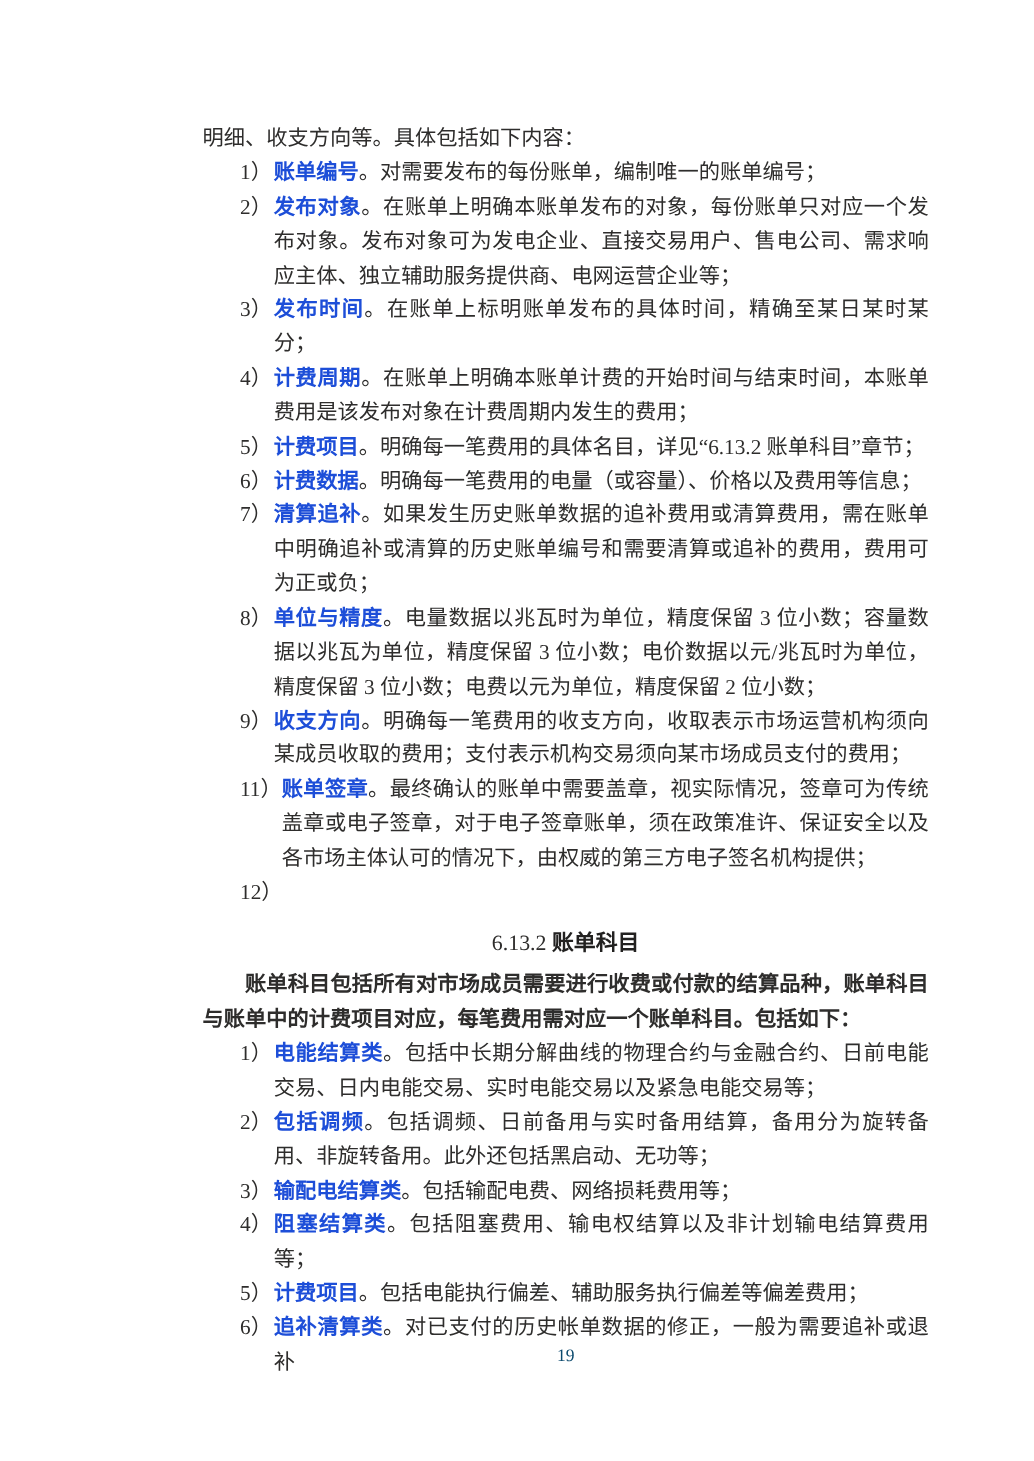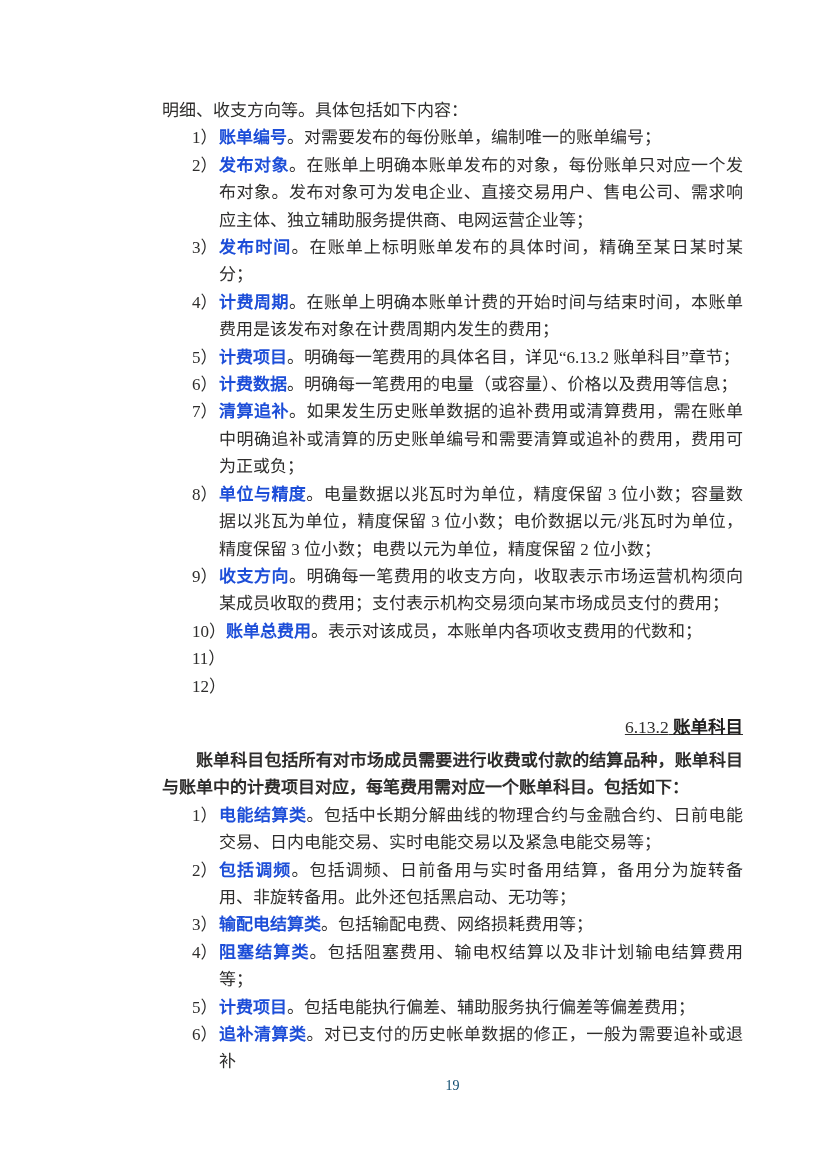--- a/index.html
+++ b/index.html
@@ -30,22 +30,21 @@
     min-width: 27px;
     margin-left: 30px;
     white-space: nowrap;
   }
   .doc-item .body { flex: 1 1 auto; text-align: justify; }
   .doc-item .title { font-weight: 700; color: #1d4ed8; }
   .section-heading {
     margin: 13px 0 6px 0;
     font-size: 17.5px;
     line-height: 28px;
-    text-align: right;
-    text-decoration: underline;
+    text-align: center;
   }
   .section-heading .h-num { font-weight: 400; }
   .section-heading .h-title { font-weight: 700; color: #222120; }
   .section-para { margin: 0; text-indent: 34px; font-weight: bold; }
   .footer-pagenum {
     position: absolute;
     left: 0;
     top: 1076px;
     width: 827px;
     text-align: center;
@@ -102,27 +101,24 @@
         <li class="doc-item">
           <span class="num">8）</span>
           <span class="body"><b class="title">单位与精度</b><span>。电量数据以兆瓦时为单位，精度保留 3 位小数；容量数据以兆瓦为单位，精度保留 3 位小数；电价数据以元/兆瓦时为单位，精度保留 3 位小数；电费以元为单位，精度保留 2 位小数；</span></span>
         </li>
 
         <li class="doc-item">
           <span class="num">9）</span>
           <span class="body"><b class="title">收支方向</b><span>。明确每一笔费用的收支方向，收取表示市场运营机构须向某成员收取的费用；支付表示机构交易须向某市场成员支付的费用；</span></span>
         </li>
 
-        <li class="doc-item">
-          <span class="num">10）</span>
-          <span class="body"><b class="title">账单总费用</b><span>。表示对该成员，本账单内各项收支费用的代数和；</span></span>
-        </li>
 
         <li class="doc-item">
           <span class="num">11）</span>
+          <span class="body"><b class="title">账单签章</b><span>。最终确认的账单中需要盖章，视实际情况，签章可为传统盖章或电子签章，对于电子签章账单，须在政策准许、保证安全以及各市场主体认可的情况下，由权威的第三方电子签名机构提供；</span></span>
         </li>
 
         <li class="doc-item">
           <span class="num">12）</span>
         </li>
       </ol>
 
     <h3 class="section-heading"><span class="h-num">6.13.2</span> <span class="h-title">账单科目</span></h3>
 
     <p class="section-para">账单科目包括所有对市场成员需要进行收费或付款的结算品种，账单科目与账单中的计费项目对应，每笔费用需对应一个账单科目。包括如下：</p>

